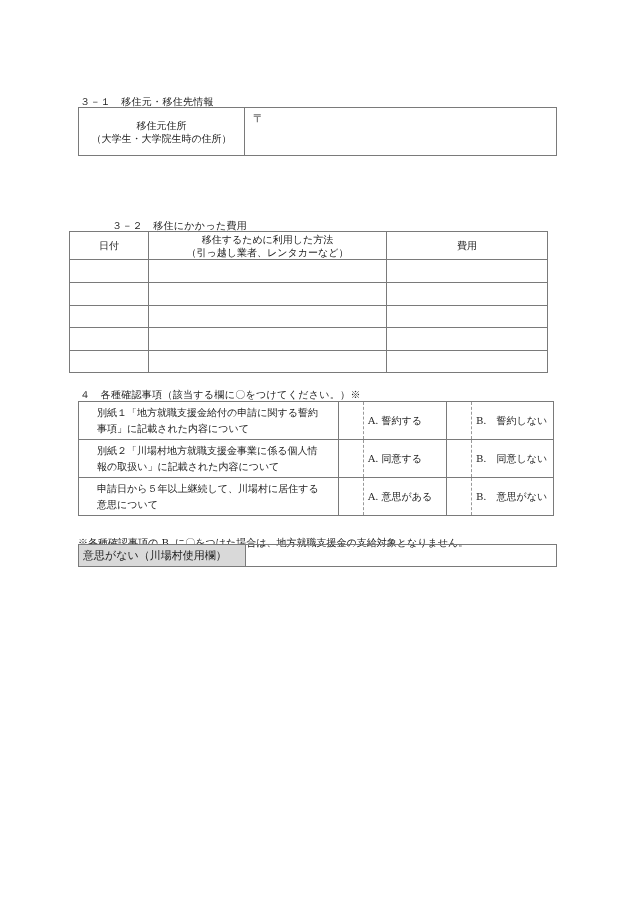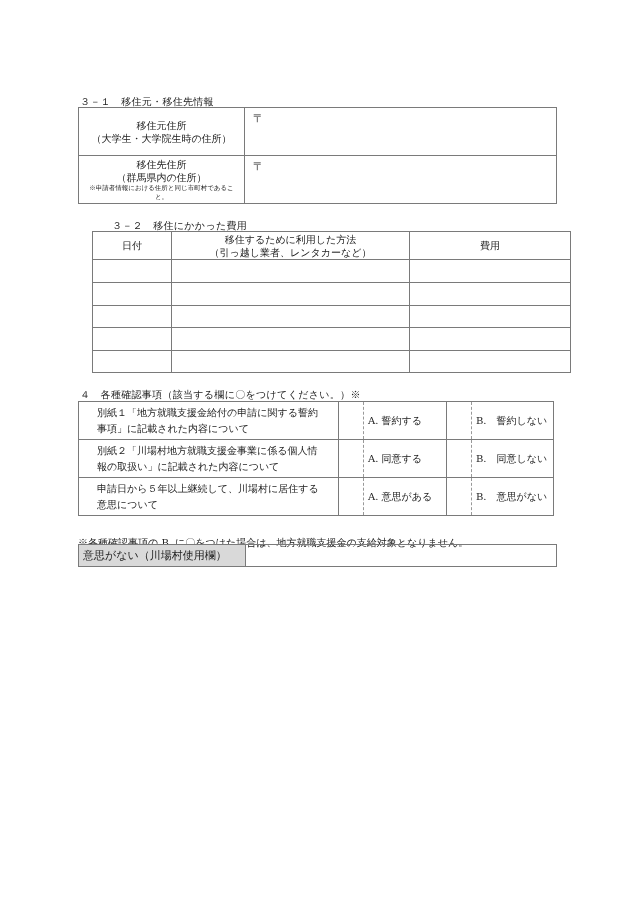--- a/index.html
+++ b/index.html
@@ -34,35 +34,25 @@
   <tbody>
       <tr style="height:48px;padding-left:20px;">
     <td class="center">
       <span class="line">移住元住所</span>
       <span class="line">（大学生・大学院生時の住所）</span>
     </td>
     <td class="rel">
       <span class="zip">〒</span>
     </td>
   </tr>
-  <tr style="height:48px;">
-    <td class="center">
-      <span class="line">移住先住所</span>
-      <span class="line">（群馬県内の住所）</span>
-      <span class="small" style="padding:0 8px;">※申請者情報における住所と同じ市町村であること。</span>
-    </td>
-    <td class="rel">
-      <span class="zip">〒</span>
-    </td>
-  </tr>
 </tbody>
   </table>
 
 <div class="abs heading" style="left:80px; top:219px;margin-left:32px;">３－２　移住にかかった費用</div>
-<table style="left:92px; top:231px; width:478px;">
+<table style="left:69px; top:231px; width:478px;">
   <colgroup>
       <col style="width:79px">
       <col style="width:238px">
       <col style="width:161px">
     </colgroup>
   <tbody>
       <tr style="height:28px;">
     <td class="center">日付</td>
     <td class="center">
       <span class="line">移住するために利用した方法</span>

